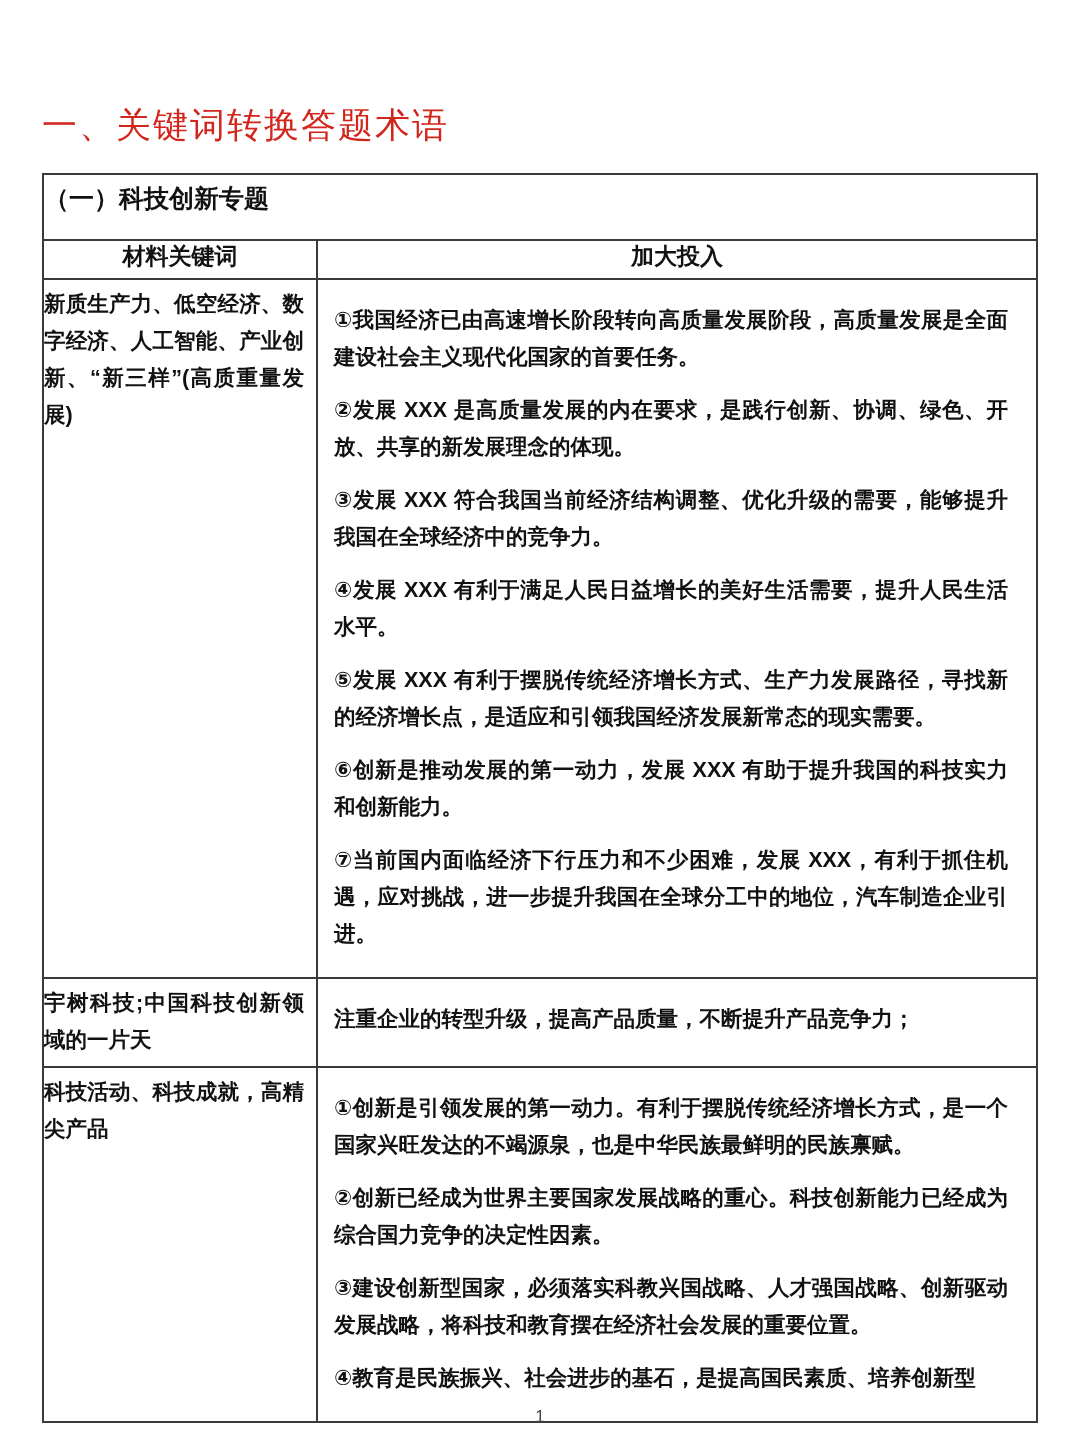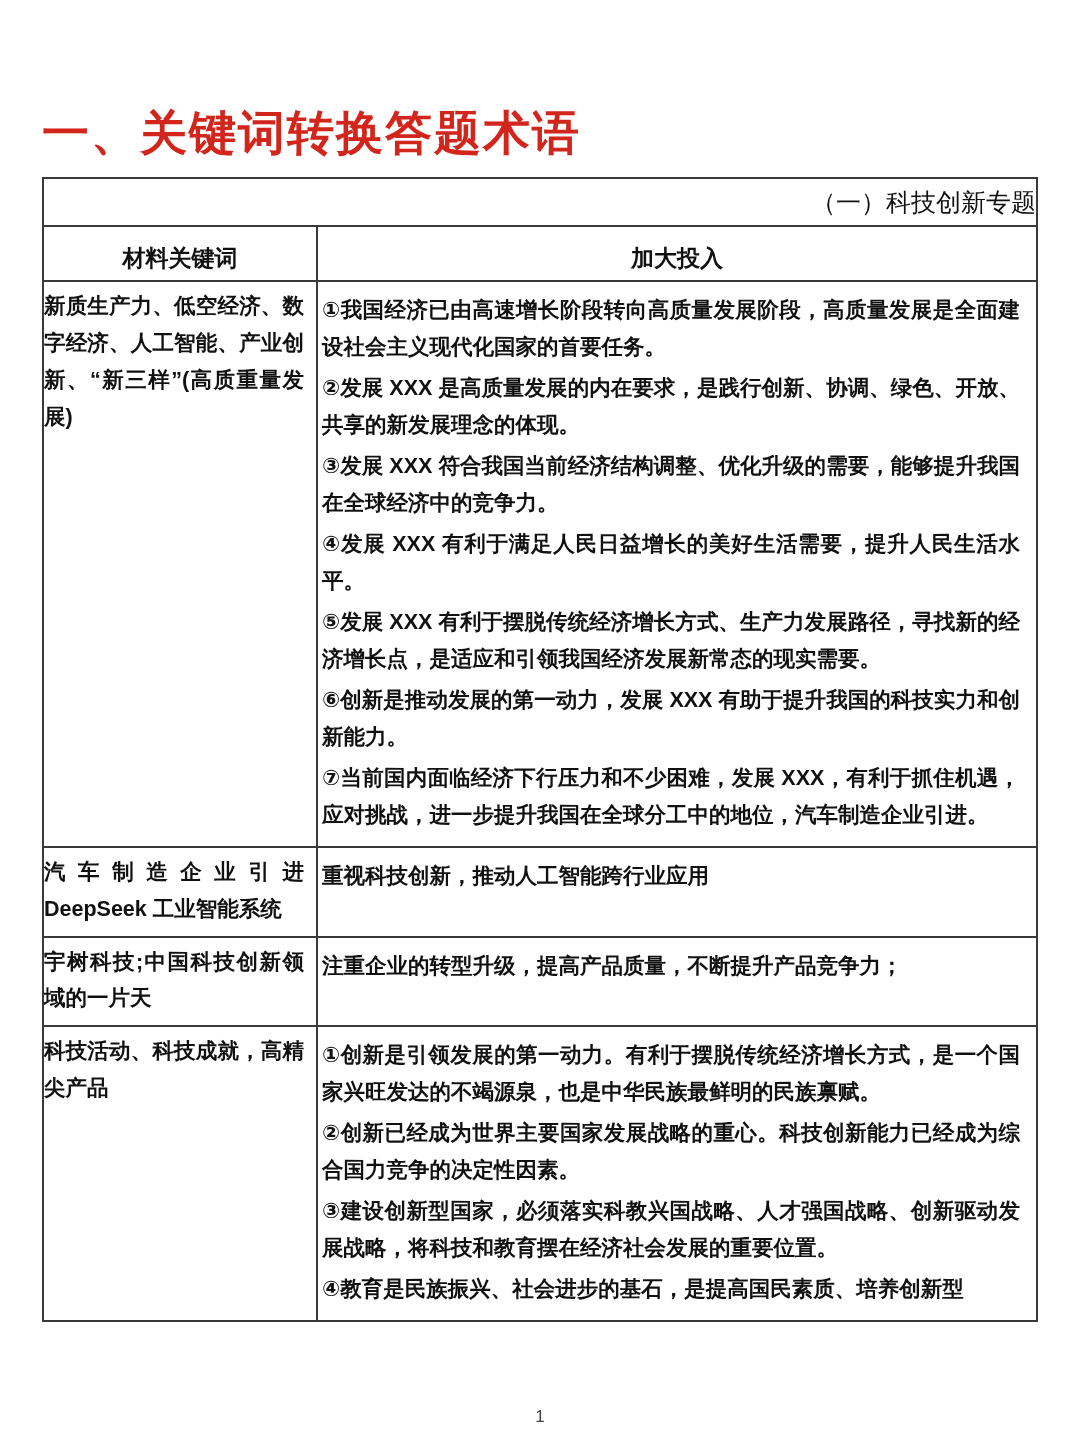--- a/index.html
+++ b/index.html
@@ -9,60 +9,60 @@
     height: 1439px;
     position: relative;
     font-family: "Liberation Sans", "DejaVu Sans", sans-serif;
     color: #111;
   }
   .page {
     padding: 102px 42px 0 42px;
   }
   .doc-title {
     color: var(--title-color, #d2251b);
-    font-size: 47px;
-    font-weight: 700;
+    font-size: 35px;
+    font-weight: 400;
     letter-spacing: 2px;
-    margin-bottom: 12px;
+    margin-bottom: 24px;
   }
   table.main-table {
     width: 100%;
     border-collapse: collapse;
     table-layout: fixed;
   }
   .main-table th, .main-table td {
     border: 2px solid #3a3a3a;
   }
   .caption-cell {
     font-size: 25px;
-    font-weight: 400;
-    text-align: right;
-    padding: 7px 0 6px 0;
+    font-weight: 700;
+    text-align: left;
+    padding: 7px 0 24px 0;
     color: #111;
   }
   .col-header {
     font-size: 23px;
     font-weight: 700;
     text-align: center;
-    padding: 16px 0 6px 0;
+    padding: 0 0 6px 0;
     color: #111;
   }
   .keyword-col { width: 274px; }
   .main-table td {
     vertical-align: top;
     font-size: 21.5px;
     font-weight: 700;
     line-height: 1.72;
     padding: 6px 12px 8px 0;
     text-align: justify;
     text-align-last: left;
     word-break: break-word;
     color: #111;
   }
-  .term-line { margin: 4px; }
+  .term-line { margin: 16px; }
   .page-number {
     position: absolute;
     bottom: 12px;
     left: 0;
     width: 100%;
     text-align: center;
     font-size: 17px;
     color: #444;
   }
 </style>
@@ -94,26 +94,20 @@
           <div class="term-line">②发展 XXX 是高质量发展的内在要求，是践行创新、协调、绿色、开放、共享的新发展理念的体现。</div>
           <div class="term-line">③发展 XXX 符合我国当前经济结构调整、优化升级的需要，能够提升我国在全球经济中的竞争力。</div>
           <div class="term-line">④发展 XXX 有利于满足人民日益增长的美好生活需要，提升人民生活水平。</div>
           <div class="term-line">⑤发展 XXX 有利于摆脱传统经济增长方式、生产力发展路径，寻找新的经济增长点，是适应和引领我国经济发展新常态的现实需要。</div>
           <div class="term-line">⑥创新是推动发展的第一动力，发展 XXX 有助于提升我国的科技实力和创新能力。</div>
           <div class="term-line">⑦当前国内面临经济下行压力和不少困难，发展 XXX，有利于抓住机遇，应对挑战，进一步提升我国在全球分工中的地位，汽车制造企业引进。</div>
         </td>
       </tr>
 
 
-      <tr>
-        <td>汽车制造企业引进 DeepSeek 工业智能系统</td>
-        <td>
-          <div class="term-line">重视科技创新，推动人工智能跨行业应用</div>
-        </td>
-      </tr>
 
       <tr>
         <td>宇树科技;中国科技创新领域的一片天</td>
         <td>
           <div class="term-line">注重企业的转型升级，提高产品质量，不断提升产品竞争力；</div>
         </td>
       </tr>
 
 
       <tr>

